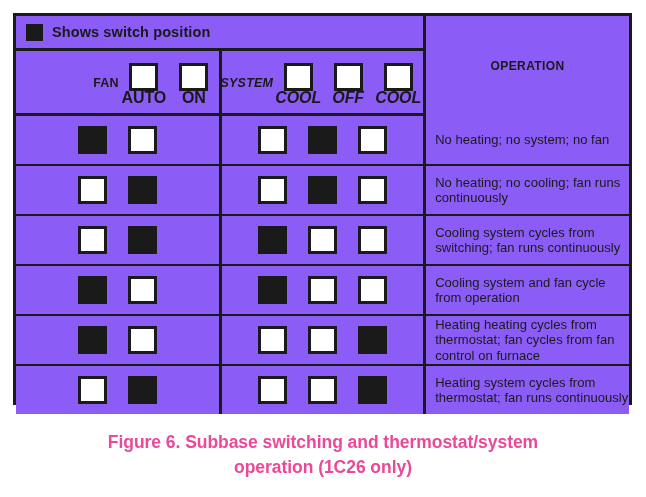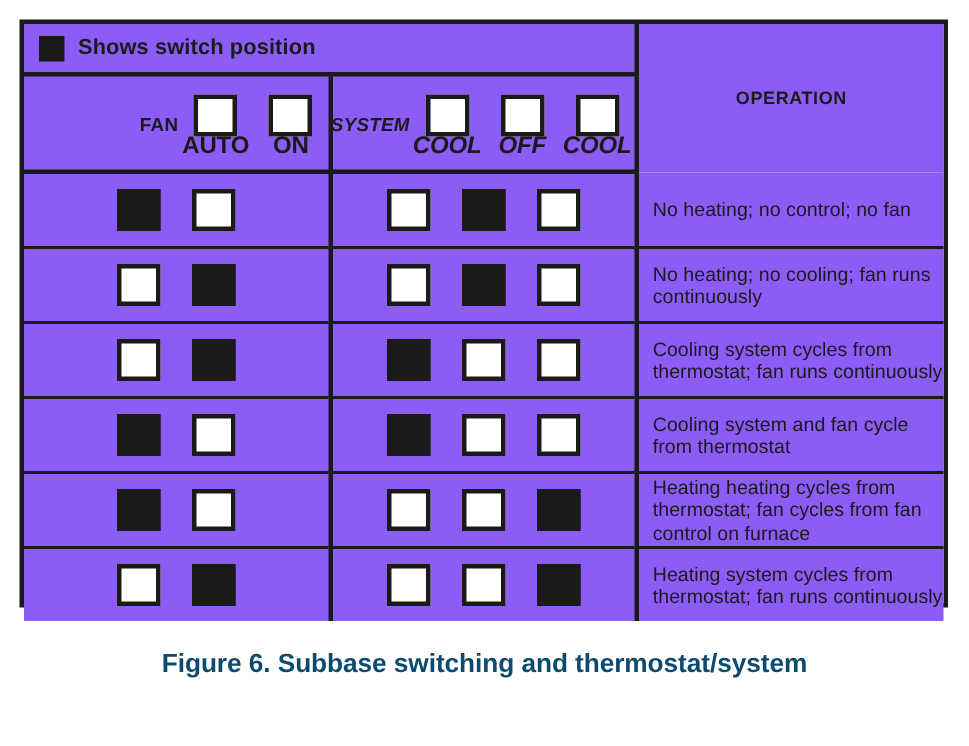--- a/index.html
+++ b/index.html
@@ -176,21 +176,21 @@
   .caption {
     position: absolute;
     left: 0;
     top: 430px;
     width: 646px;
     text-align: center;
     font-size: 17.5px;
     font-weight: bold;
     line-height: 25px;
     letter-spacing: -.05px;
-    color: #0c4a6e;
+    color: #ec4899;
   }
 </style>
 </head>
 <body>
 
 <div id="figure-wrap">
 
   <div class="switch-table">
     <table class="tbl">
       <tbody>
@@ -263,21 +263,21 @@
                 </div>
                 <div class="sw-slot">
                   <span class="sw-box on"></span>
                 </div>
                 <div class="sw-slot">
                   <span class="sw-box"></span>
                 </div>
               </div>
             </td>
             <td class="op-cell rule-b-thin">
-              <div class="op-text">No heating; no control; no fan</div>
+              <div class="op-text">No heating; no system; no fan</div>
             </td>
           </tr>
           <tr>
             <td class="cell-switches rule-r rule-b-thin">
               <div class="sw-row">
                 <div class="sw-slot">
                   <span class="sw-box"></span>
                 </div>
                 <div class="sw-slot">
                   <span class="sw-box on"></span>
@@ -319,21 +319,21 @@
                 </div>
                 <div class="sw-slot">
                   <span class="sw-box"></span>
                 </div>
                 <div class="sw-slot">
                   <span class="sw-box"></span>
                 </div>
               </div>
             </td>
             <td class="op-cell rule-b-thin">
-              <div class="op-text">Cooling system cycles from thermostat; fan runs continuously</div>
+              <div class="op-text">Cooling system cycles from switching; fan runs continuously</div>
             </td>
           </tr>
           <tr>
             <td class="cell-switches rule-r rule-b-thin">
               <div class="sw-row">
                 <div class="sw-slot">
                   <span class="sw-box on"></span>
                 </div>
                 <div class="sw-slot">
                   <span class="sw-box"></span>
@@ -347,21 +347,21 @@
                 </div>
                 <div class="sw-slot">
                   <span class="sw-box"></span>
                 </div>
                 <div class="sw-slot">
                   <span class="sw-box"></span>
                 </div>
               </div>
             </td>
             <td class="op-cell rule-b-thin">
-              <div class="op-text">Cooling system and fan cycle from thermostat</div>
+              <div class="op-text">Cooling system and fan cycle from operation</div>
             </td>
           </tr>
           <tr>
             <td class="cell-switches rule-r rule-b-thin">
               <div class="sw-row">
                 <div class="sw-slot">
                   <span class="sw-box on"></span>
                 </div>
                 <div class="sw-slot">
                   <span class="sw-box"></span>
@@ -412,15 +412,16 @@
             <td class="op-cell">
               <div class="op-text">Heating system cycles from thermostat; fan runs continuously</div>
             </td>
           </tr>
         </tbody>
     </table>
   </div>
 
   <div class="caption">
     <div>Figure 6. Subbase switching and thermostat/system</div>
+    <div>operation (1C26 only)</div>
   </div>
 
 </div>
 
 </body></html>

